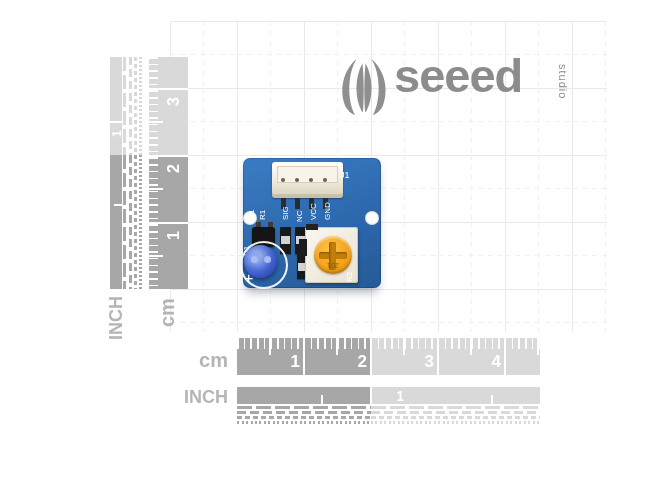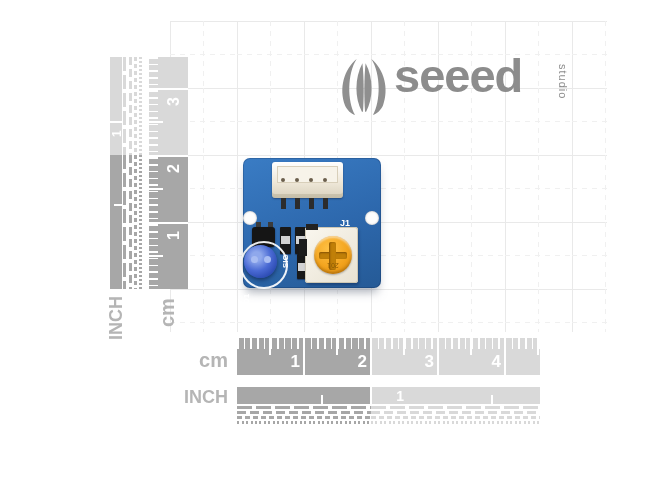--- a/index.html
+++ b/index.html
@@ -21,21 +21,21 @@
   
   .v-d1{background:repeating-linear-gradient(180deg,var(--c) 0 14px,transparent 14px 18px);}
   .v-d2{background:repeating-linear-gradient(180deg,var(--c) 0 8px,transparent 8px 12px);}
   .v-d3{background:repeating-linear-gradient(180deg,var(--c) 0 4px,transparent 4px 7px);}
   .v-d4{background:repeating-linear-gradient(180deg,var(--c) 0 2px,transparent 2px 4px);}
   .dk{--c:#a7a7a7;}
   .lt{--c:#d9d9d9;}
   
   .logo-gray{color:#8c8c8c;}
   
-  .silk{color:#ffffff;font-weight:bold;font-size:8px;line-height:1;margin-top:48px;}
+  .silk{color:#ffffff;font-weight:normal;font-size:8px;line-height:1;}
   .chip{background:#191919;border-radius:1px;box-shadow:0 1px 1px rgba(0,0,20,.4);}
   .chip .band{position:absolute;left:1px;right:1px;top:9px;height:8px;background:#d3d3d3;}
 </style>
 </head>
 <body>
 
 <div id="stage">
 
   <svg class="abs" style="left:170px;top:21px;" width="437" height="311">
     <defs>

